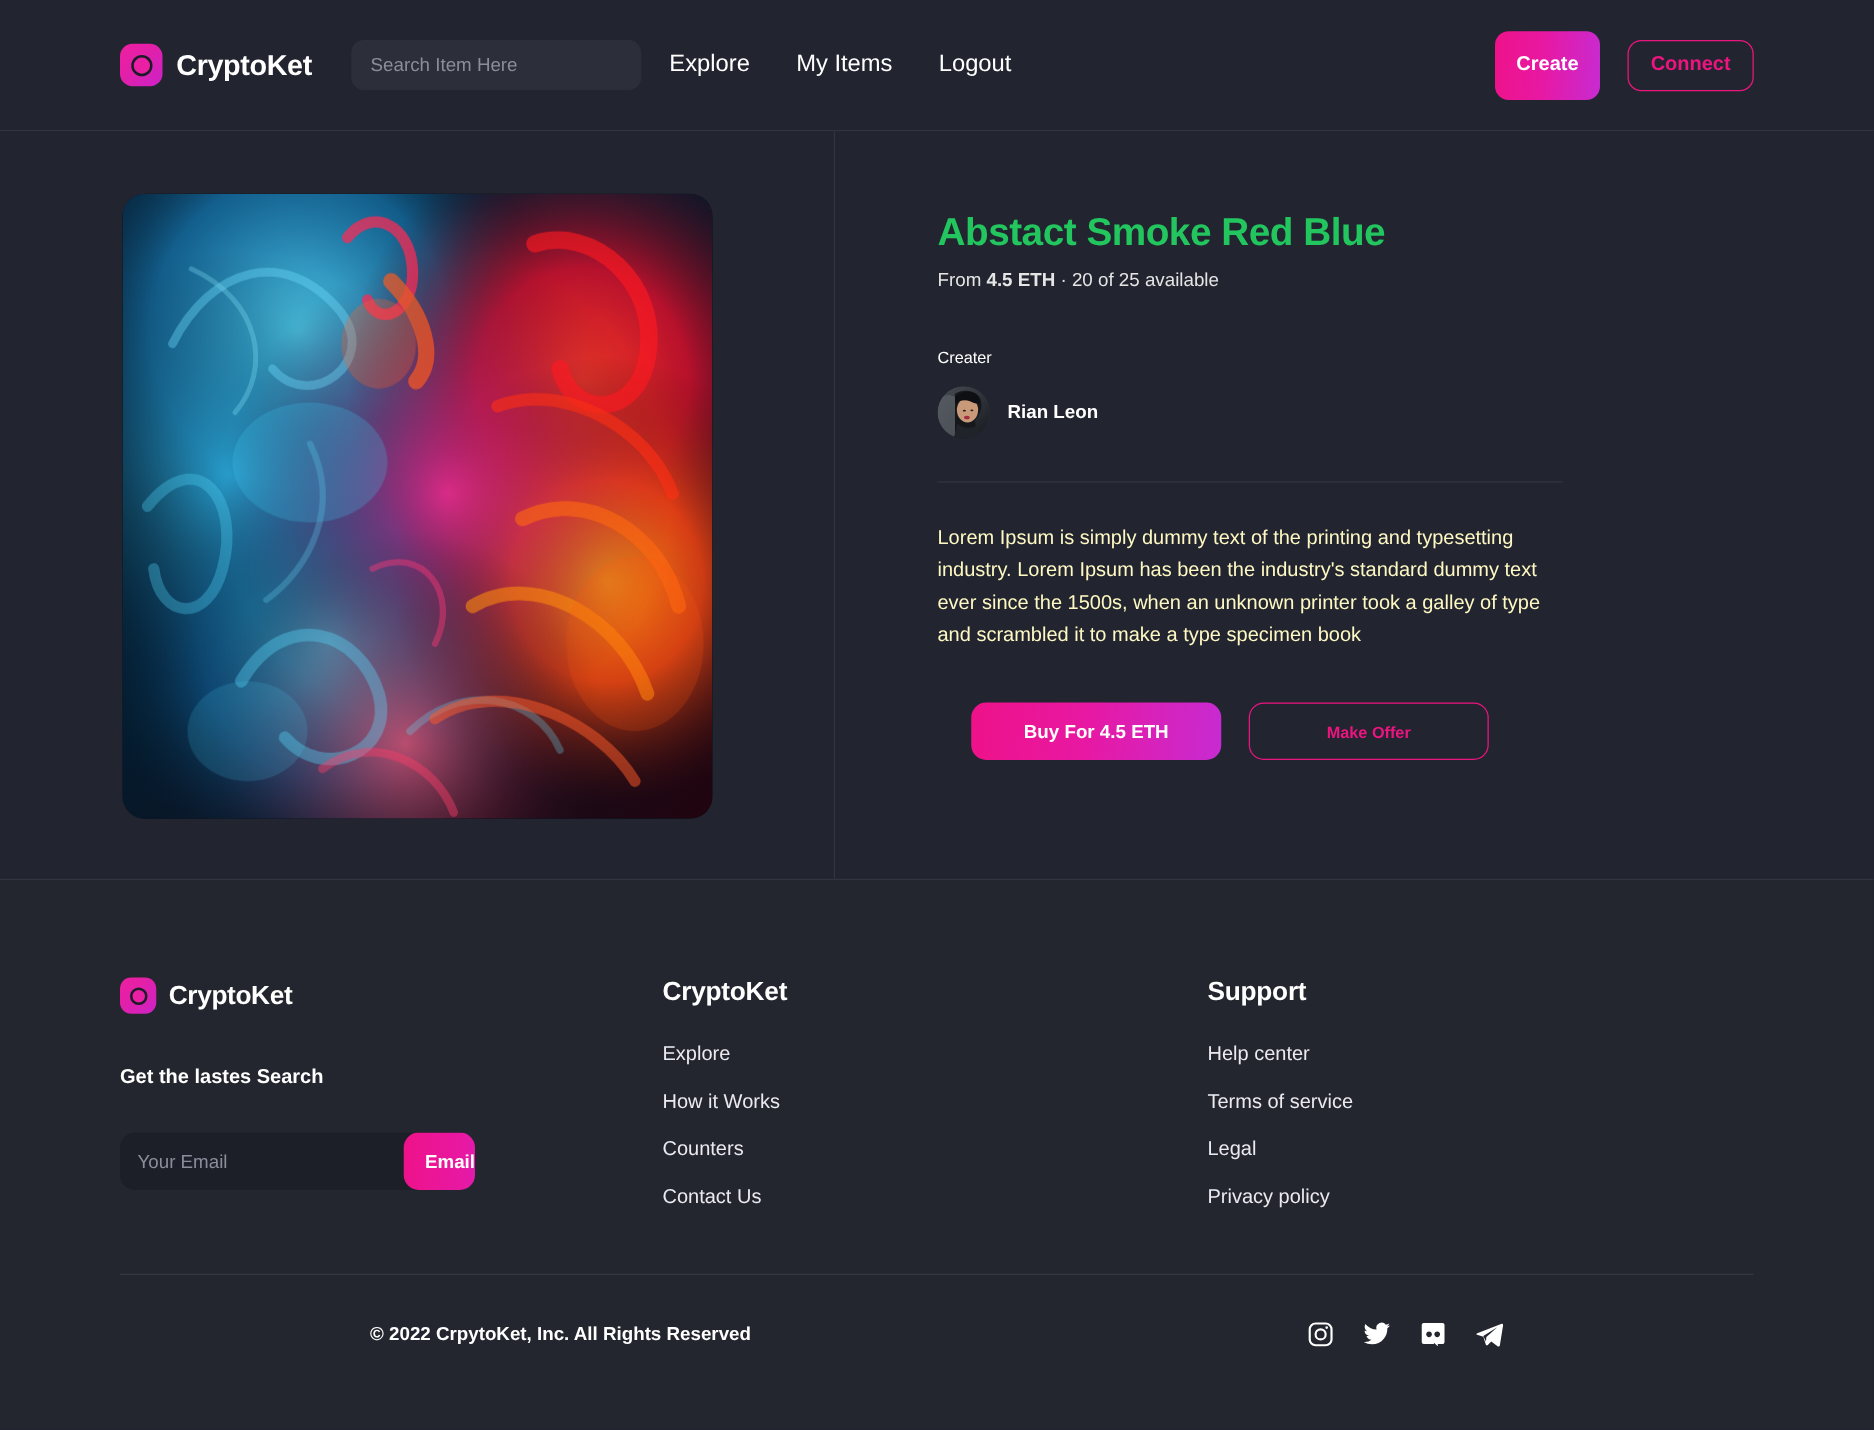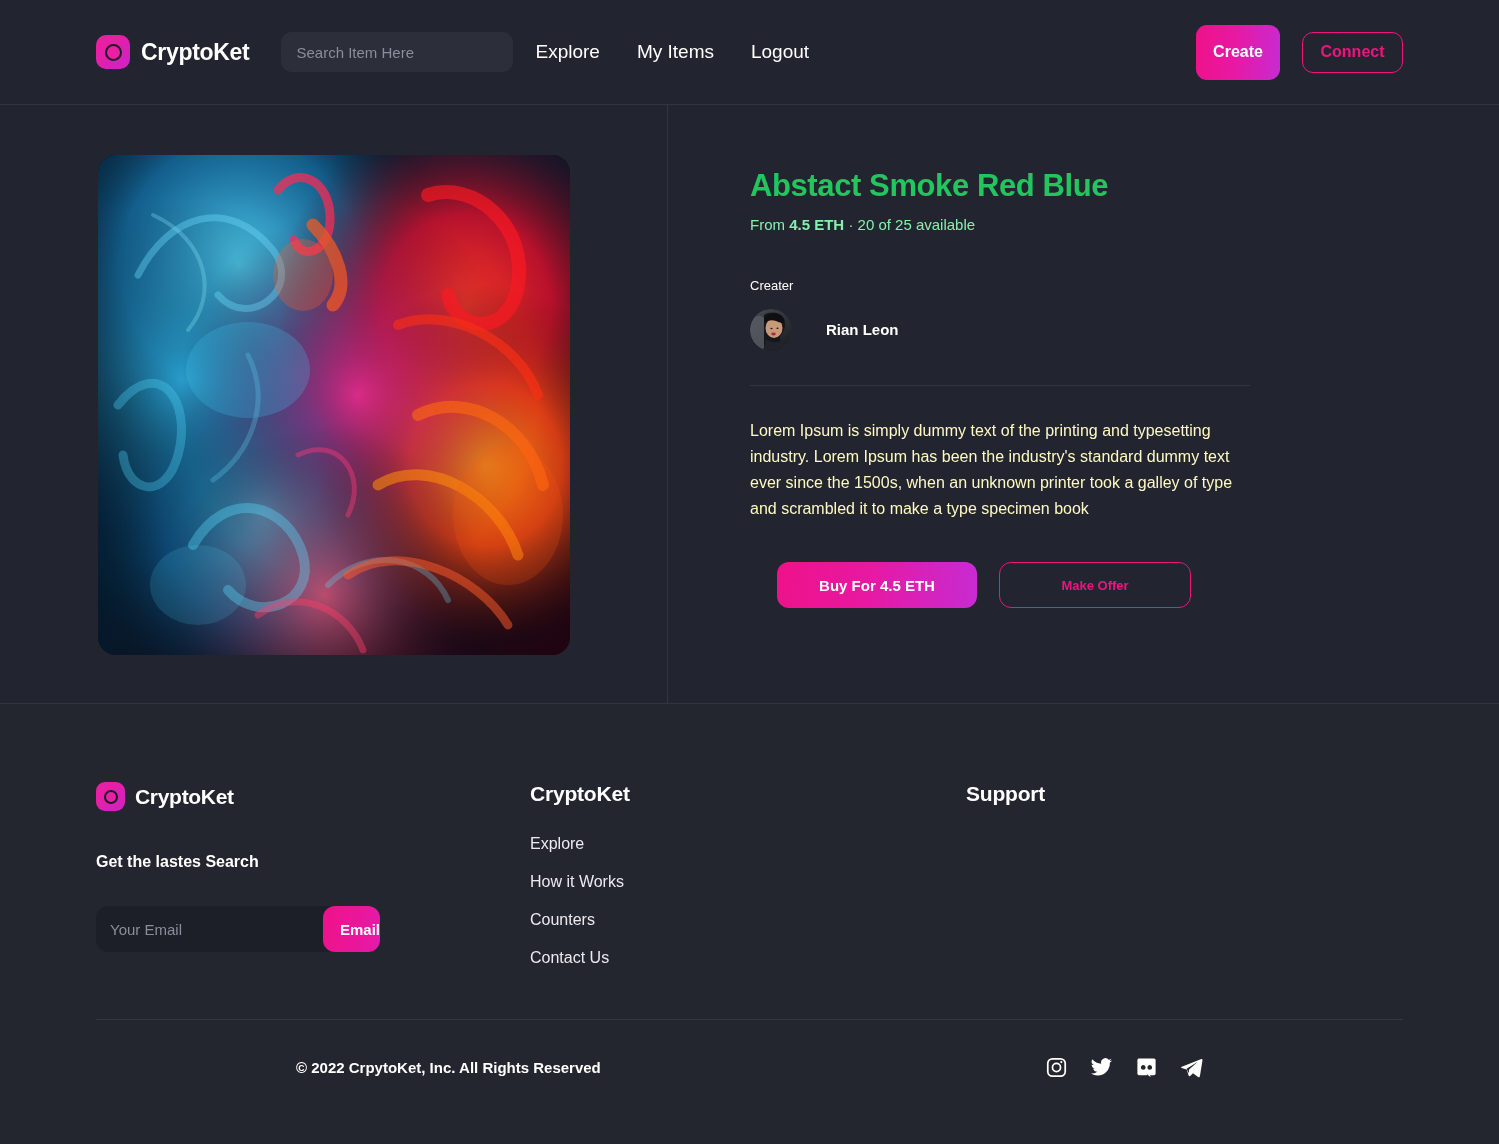--- a/index.html
+++ b/index.html
@@ -159,21 +159,21 @@
     font-size: 31px;
     font-weight: bold;
     letter-spacing: -0.4px;
     color: #22c55e;
     line-height: 1.25;
   }
 
   .item-sub {
     margin-top: 10px;
     font-size: 15px;
-    color: #86efac;
+    color: #e5e5e5;
   }
   .item-sub b { font-weight: bold; }
 
   .creator-block {
     margin-top: 45px;
     padding-bottom: 34px;
     border-bottom: 1px solid #32343f;
     width: 500px;
   }
 
@@ -196,21 +196,20 @@
     overflow: hidden;
     flex: none;
     background: #2b2d38;
   }
   .avatar svg { display: block; width: 100%; height: 100%; }
 
   .creator-name {
     font-size: 15px;
     font-weight: bold;
     color: #ffffff;
-    margin-left: 20px;
   }
 
   .description {
     margin-top: 32px;
     width: 496px;
     font-size: 16px;
     line-height: 1.63;
     color: #fef9c3;
   }
 
@@ -552,20 +551,26 @@
       <div class="footer-links">
         <a class="footer-link">Explore</a>
         <a class="footer-link">How it Works</a>
         <a class="footer-link">Counters</a>
         <a class="footer-link">Contact Us</a>
       </div>
     </div>
 
     <div class="footer-col">
       <div class="footer-heading">Support</div>
+      <div class="footer-links">
+        <a class="footer-link">Help center</a>
+        <a class="footer-link">Terms of service</a>
+        <a class="footer-link">Legal</a>
+        <a class="footer-link">Privacy policy</a>
+      </div>
     </div>
   </div>
 
   <div class="footer-bottom">
     <div class="copyright">© 2022 CrpytoKet, Inc. All Rights Reserved</div>
     <div class="socials">
       <svg class="social-icon" viewBox="0 0 24 24">
         <path d="M7.8 2h8.4A5.8 5.8 0 0 1 22 7.8v8.4A5.8 5.8 0 0 1 16.2 22H7.8A5.8 5.8 0 0 1 2 16.2V7.8A5.8 5.8 0 0 1 7.8 2Zm0 1.8A4 4 0 0 0 3.8 7.8v8.4a4 4 0 0 0 4 4h8.4a4 4 0 0 0 4-4V7.8a4 4 0 0 0-4-4H7.8Zm9.25 1.4a1.15 1.15 0 1 1 0 2.3 1.15 1.15 0 0 1 0-2.3ZM12 6.9a5.1 5.1 0 1 1 0 10.2 5.1 5.1 0 0 1 0-10.2Zm0 1.8a3.3 3.3 0 1 0 0 6.6 3.3 3.3 0 0 0 0-6.6Z"></path>
       </svg>
       <svg class="social-icon" viewBox="0 0 24 24">

